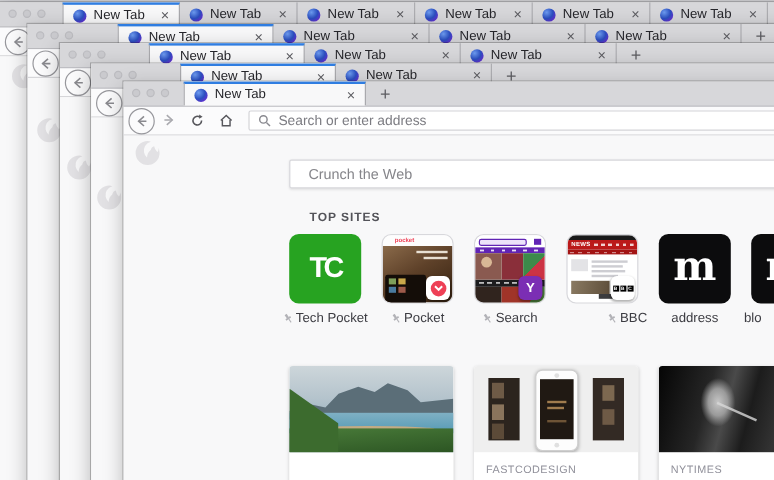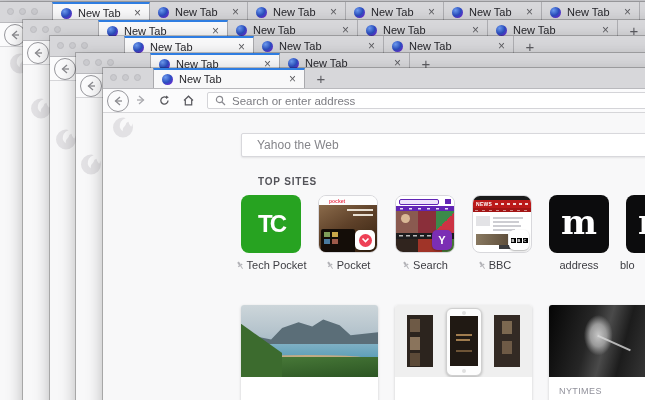--- a/index.html
+++ b/index.html
@@ -472,21 +472,21 @@
       </div>
     <div class="content">
       <span class="wm" style="left:9px;top:3px;"><svg width="22" height="23" viewBox="0 0 22 23">
             <g fill="#e0dfe2">
               <path d="M11 1.5 a10 10 0 1 0 10 10 a10.5 10.5 0 0 0 -1 -4.4 c.3 2-.2 3-.9 3.6 a8 8 0 0 1 -2.6 -4.9 c-1.5 .4 -2.6 1.5 -2.9 3.2 a8.4 8.4 0 0 0 -3.1 6.3 a7.8 7.8 0 0 1 -1.6 -9.6 a7.6 7.6 0 0 1 4.8 -3.5 a10 10 0 0 0 -2.7 -0.7 z"></path>
             </g>
           </svg></span>
 
       <div class="websearch">
         <span class="shicon"></span>
-        <span class="ph">Yahoo the Web</span>
+        <span class="ph">Crunch the Web</span>
       </div>
 
       <div class="shead" id="sh-top">
         <span class="shicon"></span>
         <span>TOP SITES</span>
       </div>
       <div id="tiles">
           <div class="tile t-tc" style="left: 138px;">
             <span>TC</span>
           </div>
@@ -579,21 +579,21 @@
             <span class="bbc-ln" style="width: 28px; top: 29px; left: 20px;"></span>
             <span class="bbc-ln" style="width: 22px; top: 33px; left: 20px;"></span>
             <div class="bbc-photo"></div>
             <div class="bbc-btn"></div>
             <div class="badge bbc-badge">
               <b>B</b>
               <b>B</b>
               <b>C</b>
             </div>
           </div>
-          <div class="tile-cap" style="left: 353px;">
+          <div class="tile-cap" style="left: 381px;">
             <span class="shicon">
               <svg width="8" height="9" viewBox="0 0 8 9">
                 <g transform="rotate(-35 4 4)">
                   <rect x="3" y="0.5" width="2" height="3.4" fill="#b2b2b7"></rect>
                   <rect x="1.6" y="3.7" width="4.8" height="1.4" fill="#b2b2b7"></rect>
                   <rect x="3.6" y="5.1" width="0.9" height="3.4" fill="#b2b2b7"></rect>
                 </g>
               </svg>
             </span>
             <span>BBC</span>
@@ -638,20 +638,21 @@
               <div class="f-phone">
                 <span class="f-dot" style="top:2px;"></span>
                 <div class="f-screen">
                   <span class="f-bar" style="top:18px;"></span>
                   <span class="f-bar" style="top:23px;width:14px;"></span>
                   <span class="f-bar" style="top:34px;background:#6e5436;"></span>
                 </div>
                 <span class="f-dot" style="bottom:2px;"></span>
               </div>
             </div>
+            <div class="card-src">FASTCODESIGN</div>
           </div>
           <div class="card" style="left: 446px;">
             <div class="card-img">
               <div class="n-bg"></div>
               <div class="n-fig"></div>
               <div class="n-gtr"></div>
             </div>
             <div class="card-src">NYTIMES</div>
           </div>
         </div>

